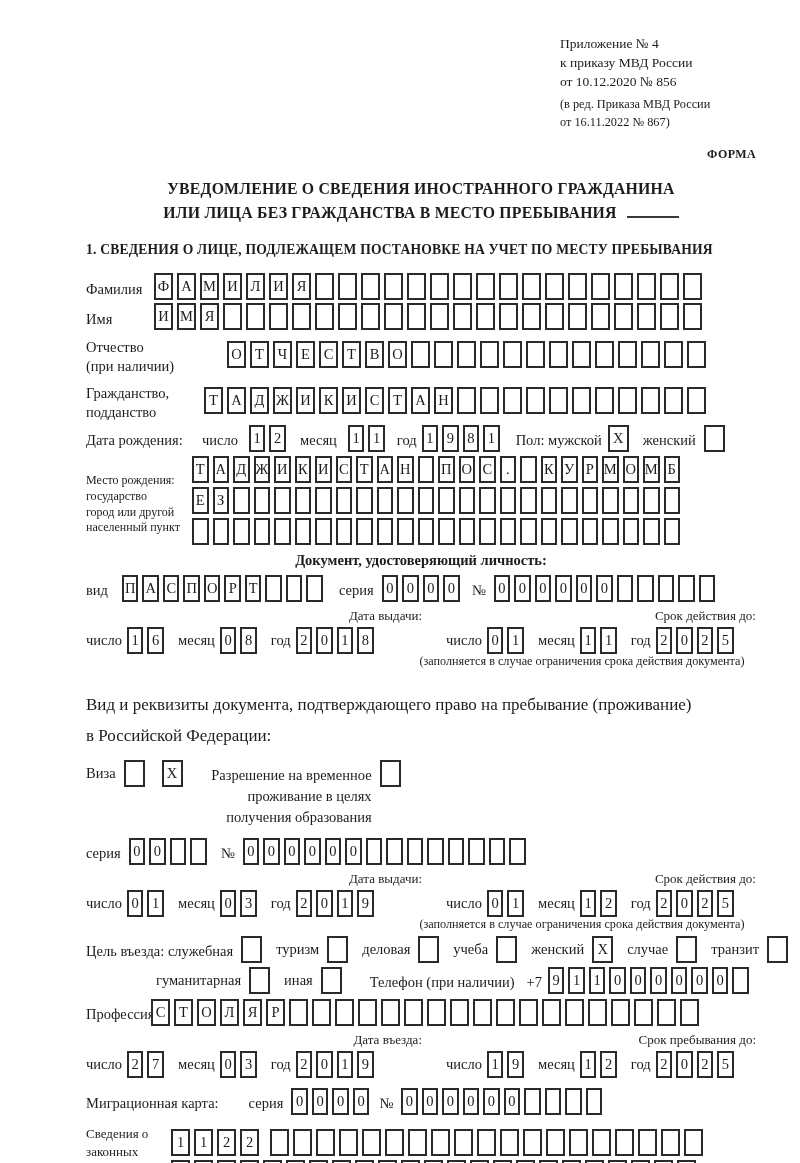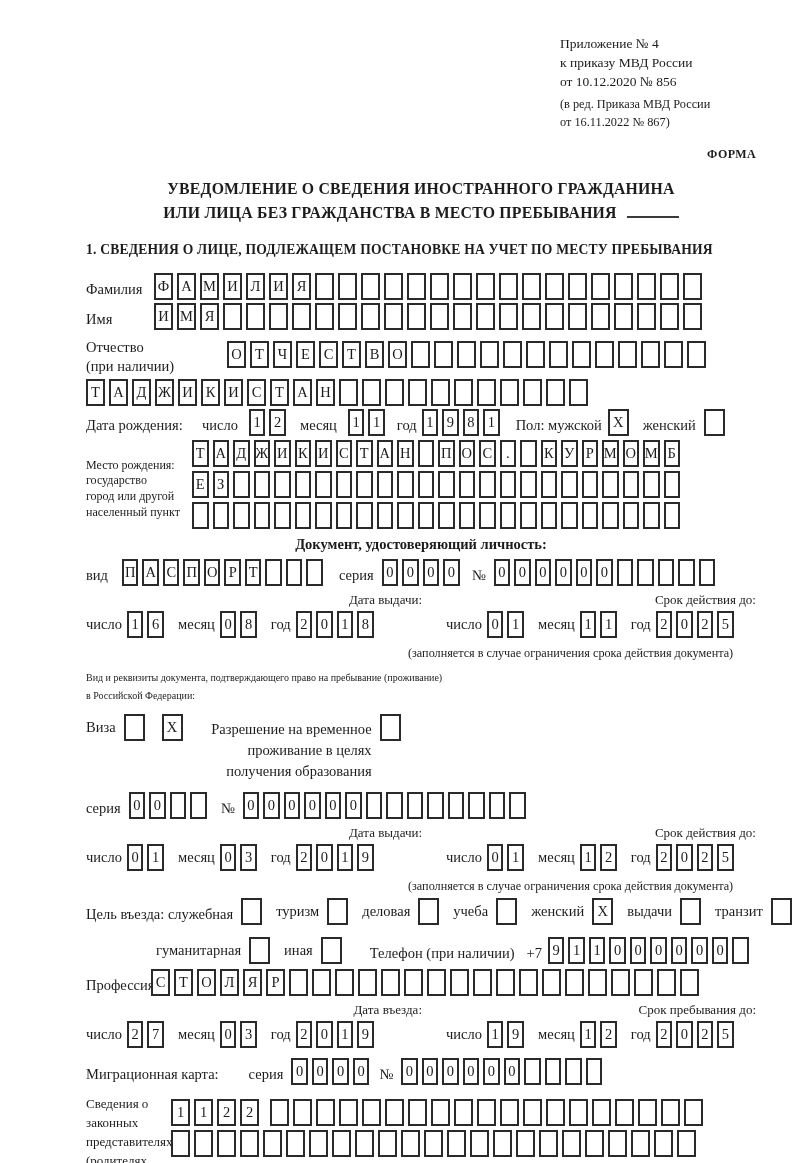--- a/index.html
+++ b/index.html
@@ -28,30 +28,30 @@
     display:flex;align-items:center;justify-content:center;
     font-size:14.5px;background:#fff;
   }
   .tight .cell{width:16.5px}
   .cell.gap-extra{margin-right:11px}
   .cb .cell{width:21px}
   .stack>.cells{margin-bottom:4px}
   .ml6{margin-left:6px}.ml8{margin-left:8px}.ml10{margin-left:10px}.ml12{margin-left:12px}.ml14{margin-left:14px}.ml16{margin-left:16px}.ml30{margin-left:30px}
   
   .center-b{text-align:center;font-weight:700;font-size:14.5px;margin:3px 0 6px}
-  .para{font-size:10px;line-height:1.85;margin-top:8px}
+  .para{font-size:17px;line-height:1.85;margin-top:20px}
   
   .dates{display:flex;margin-top:6px;margin-bottom:4px}
   .dg-l{flex:0 0 336px}
   .dg-r{flex:1 1 auto;padding-left:24px}
   .dg-head{text-align:right;font-size:13px;margin-bottom:3px}
   .dg-row{display:flex;align-items:center;font-size:14.5px}
   .dl{margin-right:5px;white-space:nowrap}
   .dg-row .cells{margin-right:10px}
-  .dg-note{font-size:12.2px;margin-top:8px;margin-left:-38px;white-space:nowrap;text-align:left}
+  .dg-note{font-size:12.2px;margin-top:0;margin-left:-38px;white-space:nowrap;text-align:center}
   
   .optrow{display:flex;align-items:flex-start;margin:8px 0 10px;font-size:14.5px}
   .opt{display:flex;align-items:flex-start;margin-right:13px}
   .opt:last-child{margin-right:0}
   .olabel{padding-top:5px;margin-right:8px}
   .olabel.c2{width:164px;text-align:center;line-height:1.45}
   .olabel.c3{width:172px;text-align:right;line-height:1.45}
   
   .pitem{display:flex;align-items:center;margin-left:10px}
   .pitem .cells{margin-left:8px}
@@ -167,20 +167,24 @@
         <span class="cell"></span>
         <span class="cell"></span>
         <span class="cell"></span>
         <span class="cell"></span>
         <span class="cell"></span>
         <span class="cell"></span>
       </span>
   </div>
 
   <div class="frow">
+    <span class="flabel lw118">
+      <span style="display:block">Гражданство,</span>
+      <span style="display:block">подданство</span>
+    </span>
     <span class="cells">
         <span class="cell">Т</span>
         <span class="cell">А</span>
         <span class="cell">Д</span>
         <span class="cell">Ж</span>
         <span class="cell">И</span>
         <span class="cell">К</span>
         <span class="cell">И</span>
         <span class="cell">С</span>
         <span class="cell">Т</span>
@@ -528,34 +532,34 @@
           <span class="cell"></span>
         </span>
     </span>
     <span class="pitem">
       <span>женский</span>
       <span class="cells cb">
           <span class="cell">X</span>
         </span>
     </span>
     <span class="pitem">
-      <span>выдачи</span>
+      <span>случае</span>
       <span class="cells cb">
           <span class="cell"></span>
         </span>
     </span>
     <span class="pitem">
       <span>транзит</span>
       <span class="cells cb">
           <span class="cell"></span>
         </span>
     </span>
   </div>
 
-  <div class="frow indent70" style="margin-top:12px">
+  <div class="frow indent70" style="margin-top:4px">
     <span class="pitem" style="margin-left:0">
       <span>гуманитарная</span>
       <span class="cells cb">
           <span class="cell"></span>
         </span>
     </span>
     <span class="pitem ml8">
       <span>иная</span>
       <span class="cells cb">
           <span class="cell"></span>

